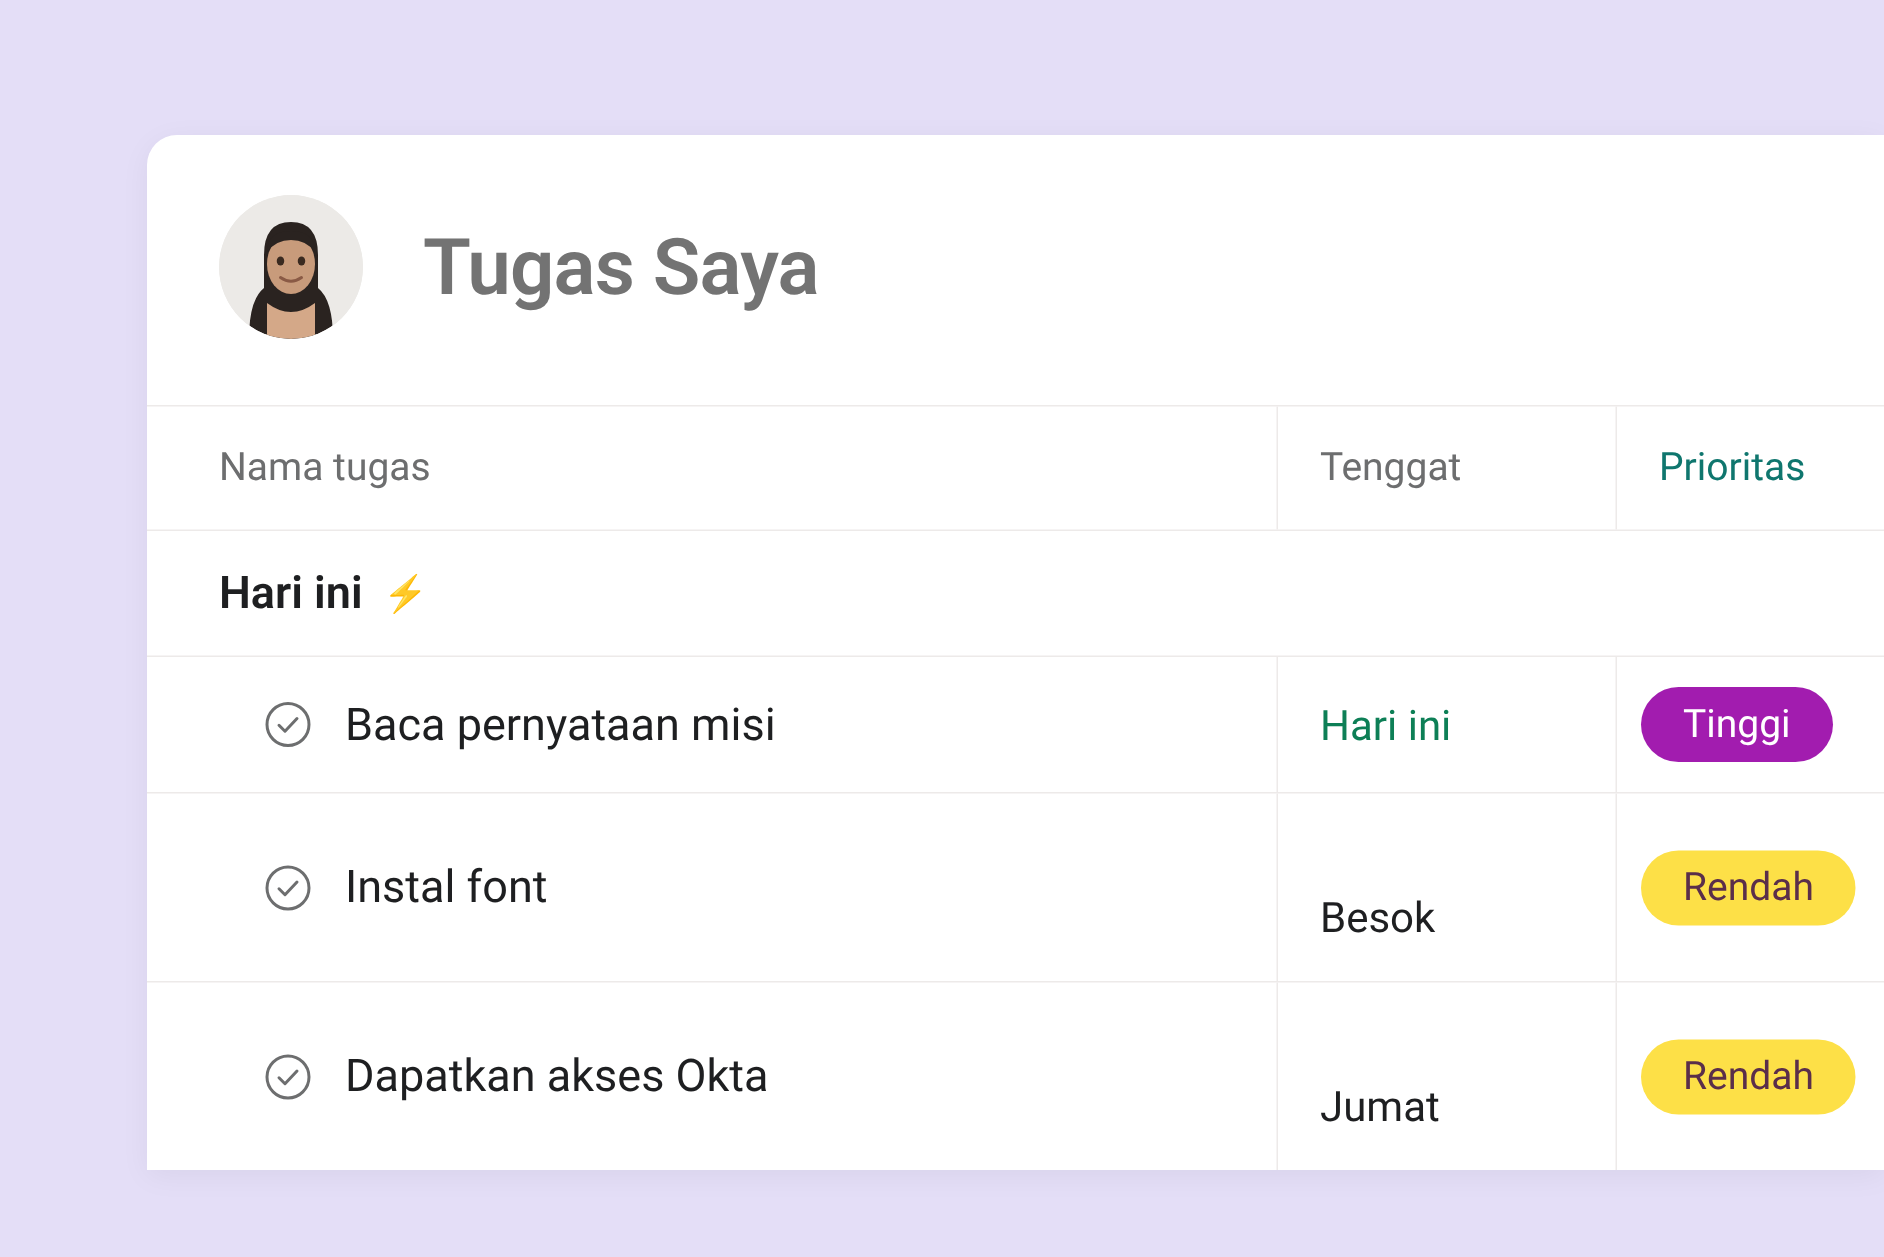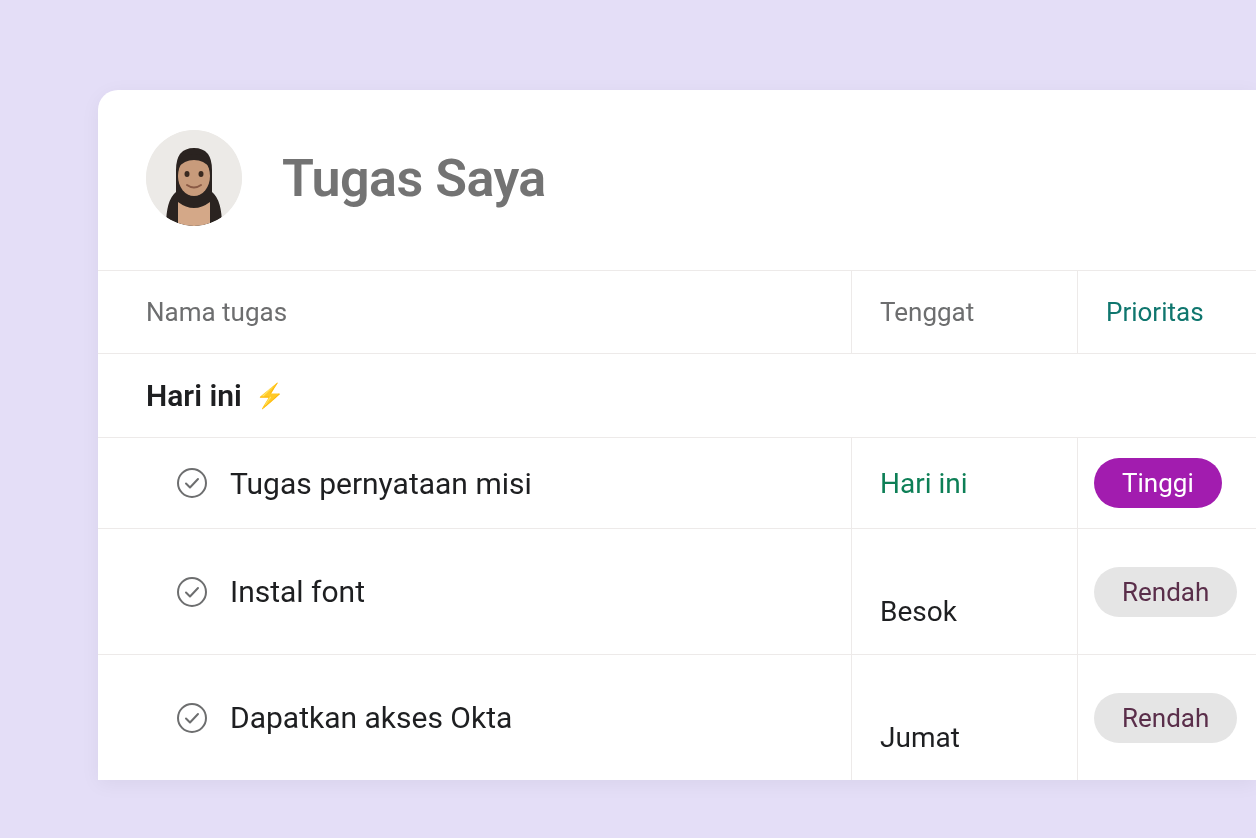--- a/index.html
+++ b/index.html
@@ -145,21 +145,21 @@
       border-radius: 28px;
       font-size: 26px;
       font-weight: 400;
       color: #1E1F21;
     }
     .priority-high {
       background: #a21caf;
       color: #FFFFFF;
     }
     .priority-low {
-      background: #e5e5e5;
+      background: #fde047;
       color: #5A2E4A;
     }
   </style>
 </head>
 <body>
 
 <div class="card">
   <div class="header">
     <div class="avatar">
       <svg viewBox="0 0 96 96">
@@ -193,21 +193,21 @@
       <div class="section-row">
         <span class="section-label">Hari ini</span>
         <span class="bolt-icon">⚡</span>
       </div>
       <div class="task-row">
         <div class="task-name-cell">
           <span class="check-circle"><svg viewBox="0 0 32 32" fill="none">
   <circle cx="16" cy="16" r="14" stroke="#6D6E6F" stroke-width="2"></circle>
   <path d="M10 16.5 L14 20.5 L22 12" stroke="#6D6E6F" stroke-width="2" stroke-linecap="round" stroke-linejoin="round"></path>
 </svg></span>
-          <span class="task-name">Tugas pernyataan misi</span>
+          <span class="task-name">Baca pernyataan misi</span>
         </div>
         <div class="task-deadline-cell">
           <span class="deadline-today">Hari ini</span>
         </div>
         <div class="task-priority-cell">
           <span class="priority-badge priority-high">Tinggi</span>
         </div>
       </div>
       <div class="task-row">
         <div class="task-name-cell">

